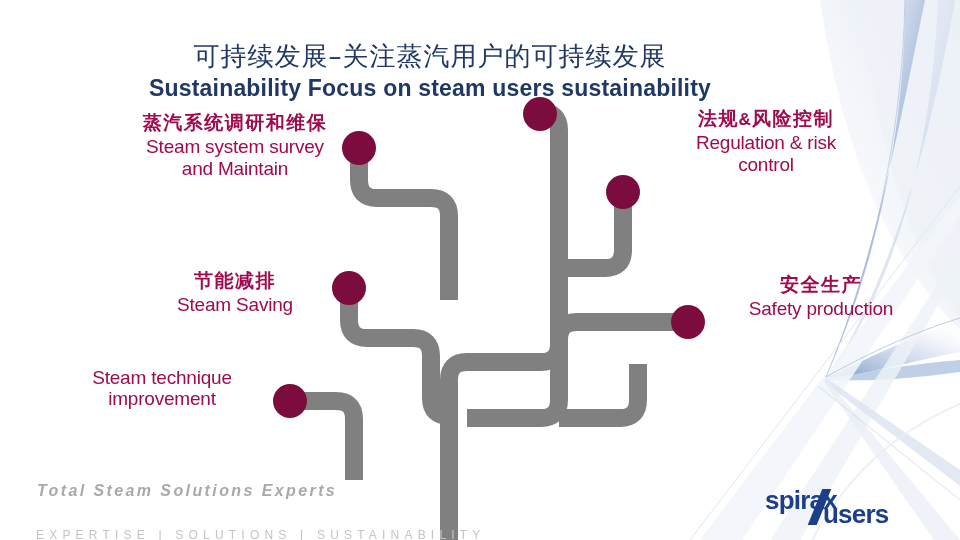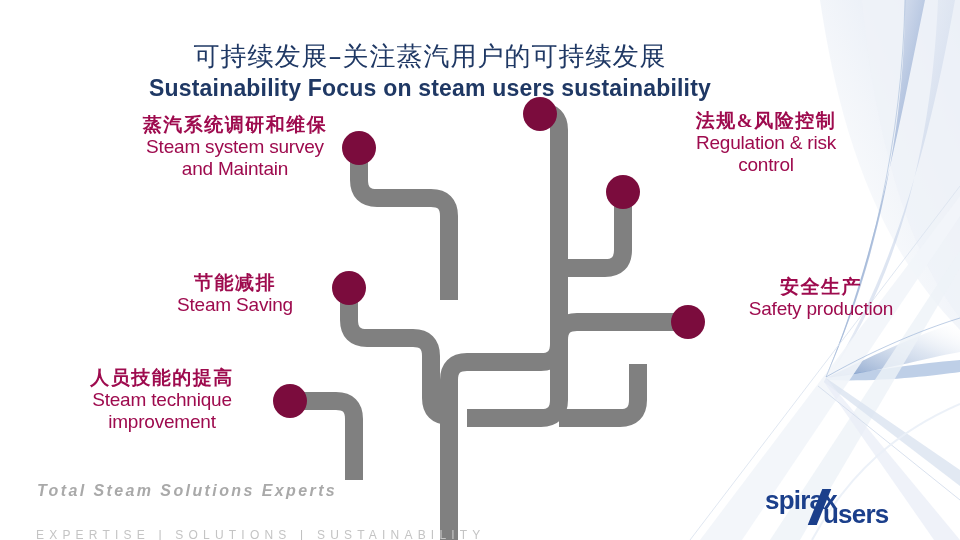--- a/index.html
+++ b/index.html
@@ -63,21 +63,21 @@
   }
 
   
   .leaf-label {
     position: absolute;
     color: #9e0b4e;
     text-align: center;
     line-height: 1.12;
   }
   .leaf-cn {
-    font-family: Liberation Serif, serif;
+    font-family: Liberation Mono, monospace;
     font-size: 19px;
     font-weight: bold;
     letter-spacing: 1.5px;
     display: block;
     margin-bottom: 1px;
   }
   .leaf-en {
     font-family: "Liberation Sans", sans-serif;
     font-size: 19px;
     font-weight: normal;
@@ -236,21 +236,20 @@
     <span class="leaf-en">Steam system survey</span>
     <span class="leaf-en">and Maintain</span>
   </div>
 
   <div class="leaf-label" id="label-energy">
     <span class="leaf-cn">节能减排</span>
     <span class="leaf-en">Steam Saving</span>
   </div>
 
   <div class="leaf-label" id="label-staff">
-    <span class="leaf-cn">人员技能的提高</span>
     <span class="leaf-en">Steam technique</span>
     <span class="leaf-en">improvement</span>
   </div>
 
   <div class="leaf-label" id="label-reg">
     <span class="leaf-cn">法规&amp;风险控制</span>
     <span class="leaf-en">Regulation &amp; risk</span>
     <span class="leaf-en">control</span>
   </div>
 

